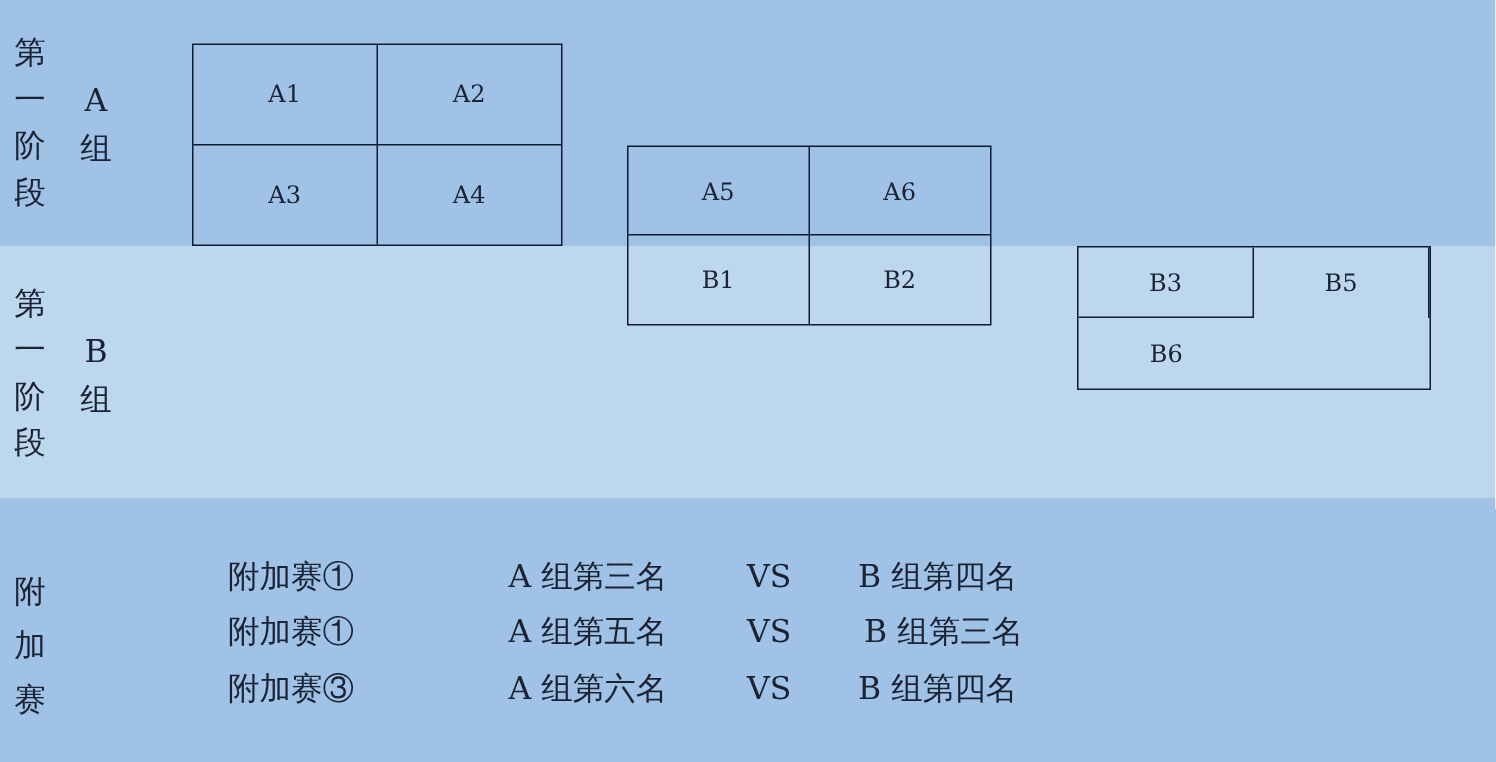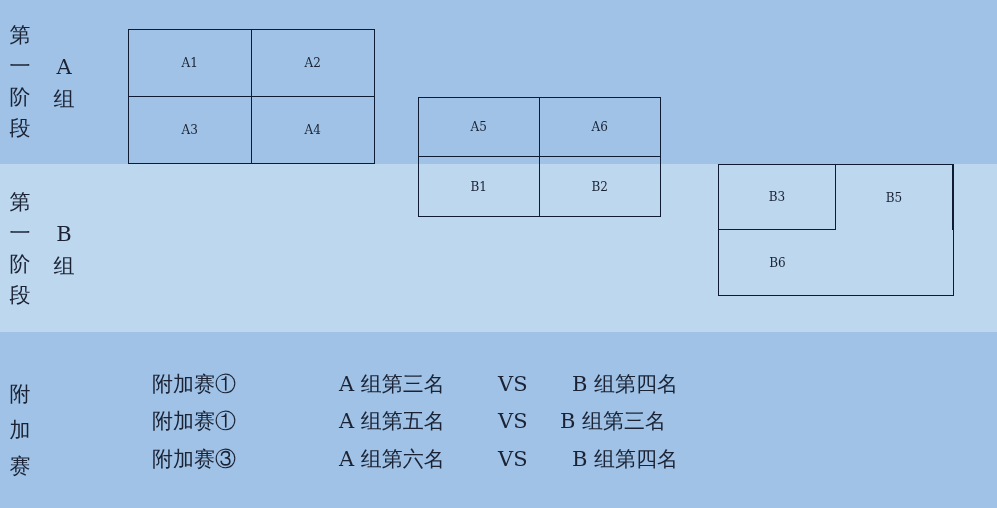--- a/index.html
+++ b/index.html
@@ -4,21 +4,21 @@
 <style>
   html, body { margin:0; padding:0; }
   body { width:997px; height:508px; position:relative; overflow:hidden; font-family:"DejaVu Serif","Liberation Serif",serif; color:#1a2233; }
   .band { position:absolute; left:0; width:997px; }
   .band-a { top:0; height:164px; background:#9fc2e6; }
   .band-b { top:164px; height:168px; background:#bdd7ee; }
   .band-c { top:332px; height:176px; background:#9fc2e6; }
   .vlabel { position:absolute; font-size:21px; line-height:31px; width:24px; text-align:center; }
   .glabel { position:absolute; font-size:21px; line-height:32px; width:24px; text-align:center; }
   .grid { position:absolute; border:1.5px solid #0f1a33; display:grid; grid-template-columns:1fr 1fr; grid-template-rows:1fr 1fr; box-sizing:border-box; }
-  .cell { display:flex; align-items:center; justify-content:center; font-size:12px; box-sizing:border-box; }
+  .cell { display:flex; align-items:center; justify-content:center; font-size:16px; box-sizing:border-box; }
   .cell.r0 { border-bottom:1.5px solid #0f1a33; }
   .cell.c0 { border-right:1.5px solid #0f1a33; }
   .play-row { position:absolute; left:152px; height:38px; font-size:21px; display:flex; align-items:center; }
   .play-row span { position:absolute; white-space:nowrap; }
 </style>
 </head>
 <body>
 
 <div class="band band-a"></div>
 <div class="band band-b"></div>
@@ -53,21 +53,21 @@
   <div class="cell">A4</div>
 </div>
 
 <div class="grid" style="left:418px;top:97px;width:243px;height:120px;">
   <div class="cell r0 c0">A5</div>
   <div class="cell r0">A6</div>
   <div class="cell c0">B1</div>
   <div class="cell">B2</div>
 </div>
 
-<div class="grid" style="left:718px;top:164px;width:236px;height:132px;">
+<div class="grid" style="left:718px;top:164px;width:236px;height:96px;">
   <div class="cell r0 c0">B3</div>
   <div class="cell c0">B5</div>
   <div class="cell">B6</div>
 </div>
 
 <div class="vlabel" style="left:8px;top:376px;line-height:36px;">
   <div>附</div>
   <div>加</div>
   <div>赛</div>
 </div>
@@ -75,20 +75,20 @@
 <div class="play-row" style="top:365px;">
   <span style="left:0;">附加赛①</span>
   <span style="left:187px;">A 组第三名</span>
   <span style="left:346px;">VS</span>
   <span style="left:420px;">B 组第四名</span>
 </div>
 <div class="play-row" style="top:402px;">
   <span style="left:0;">附加赛①</span>
   <span style="left:187px;">A 组第五名</span>
   <span style="left:346px;">VS</span>
-  <span style="left:408px;">B 组第三名</span>
+  <span style="left:424px;">B 组第三名</span>
 </div>
 <div class="play-row" style="top:440px;">
   <span style="left:0;">附加赛③</span>
   <span style="left:187px;">A 组第六名</span>
   <span style="left:346px;">VS</span>
   <span style="left:420px;">B 组第四名</span>
 </div>
 
 </body></html>

